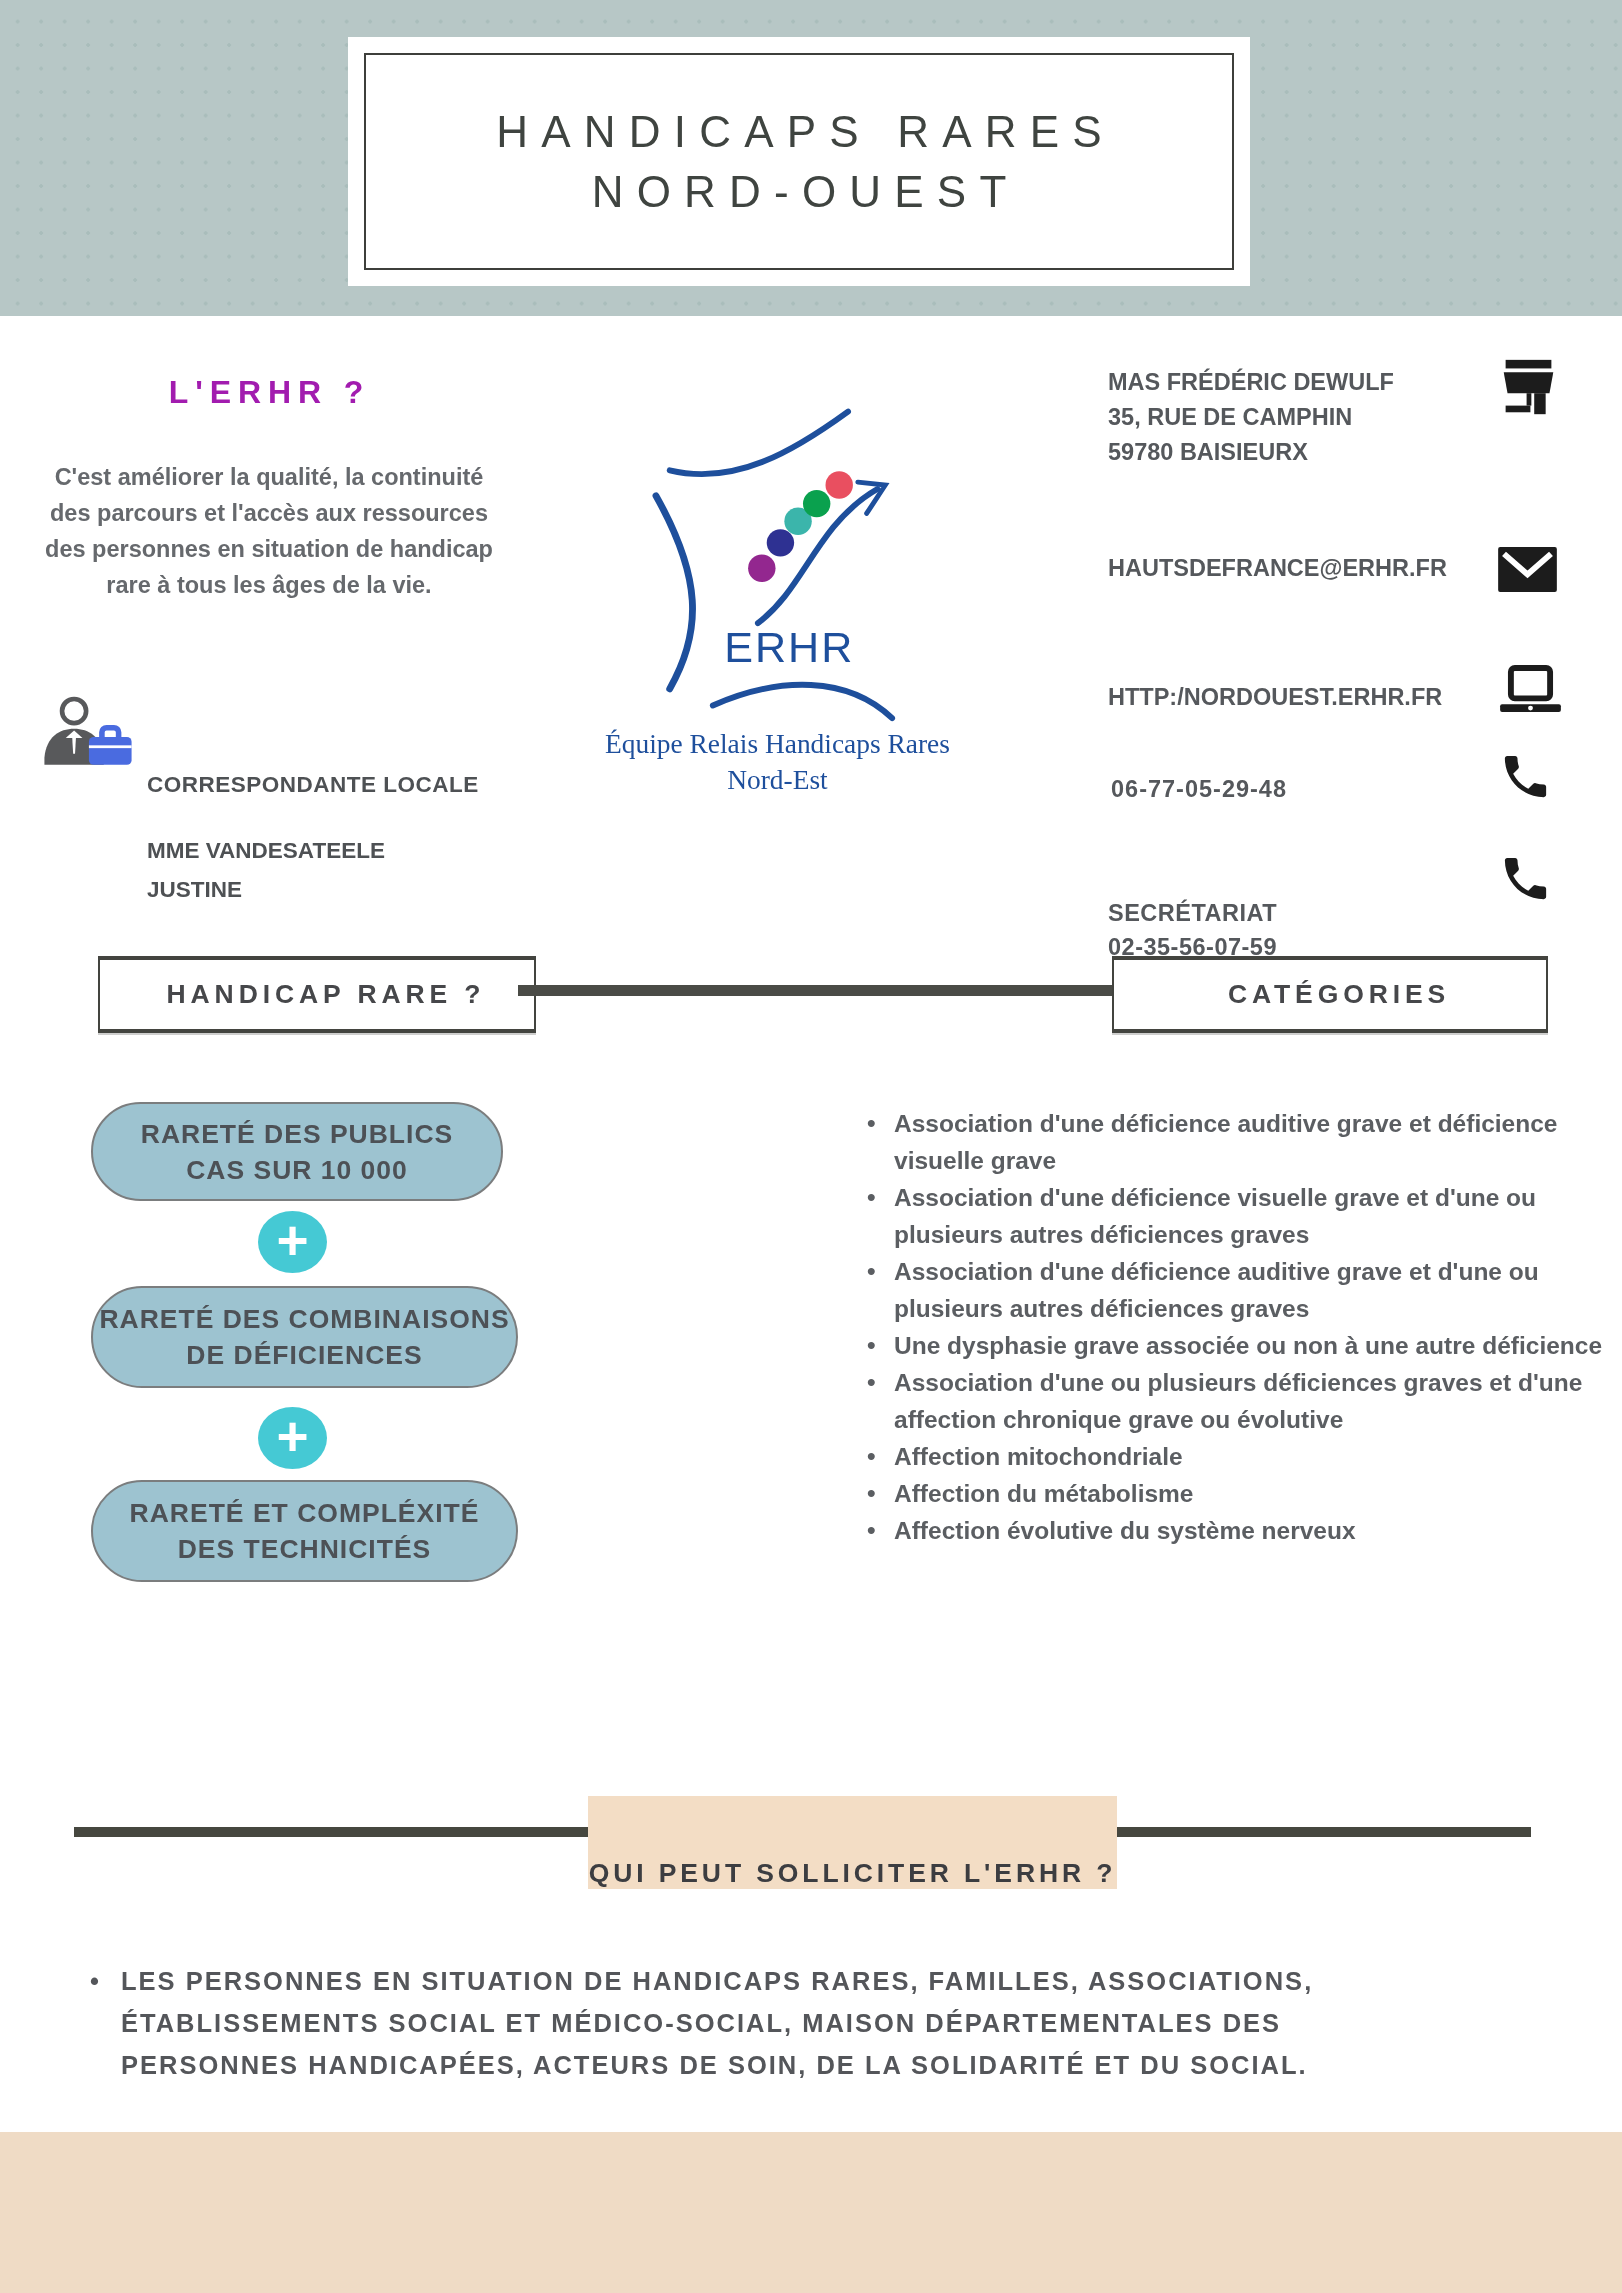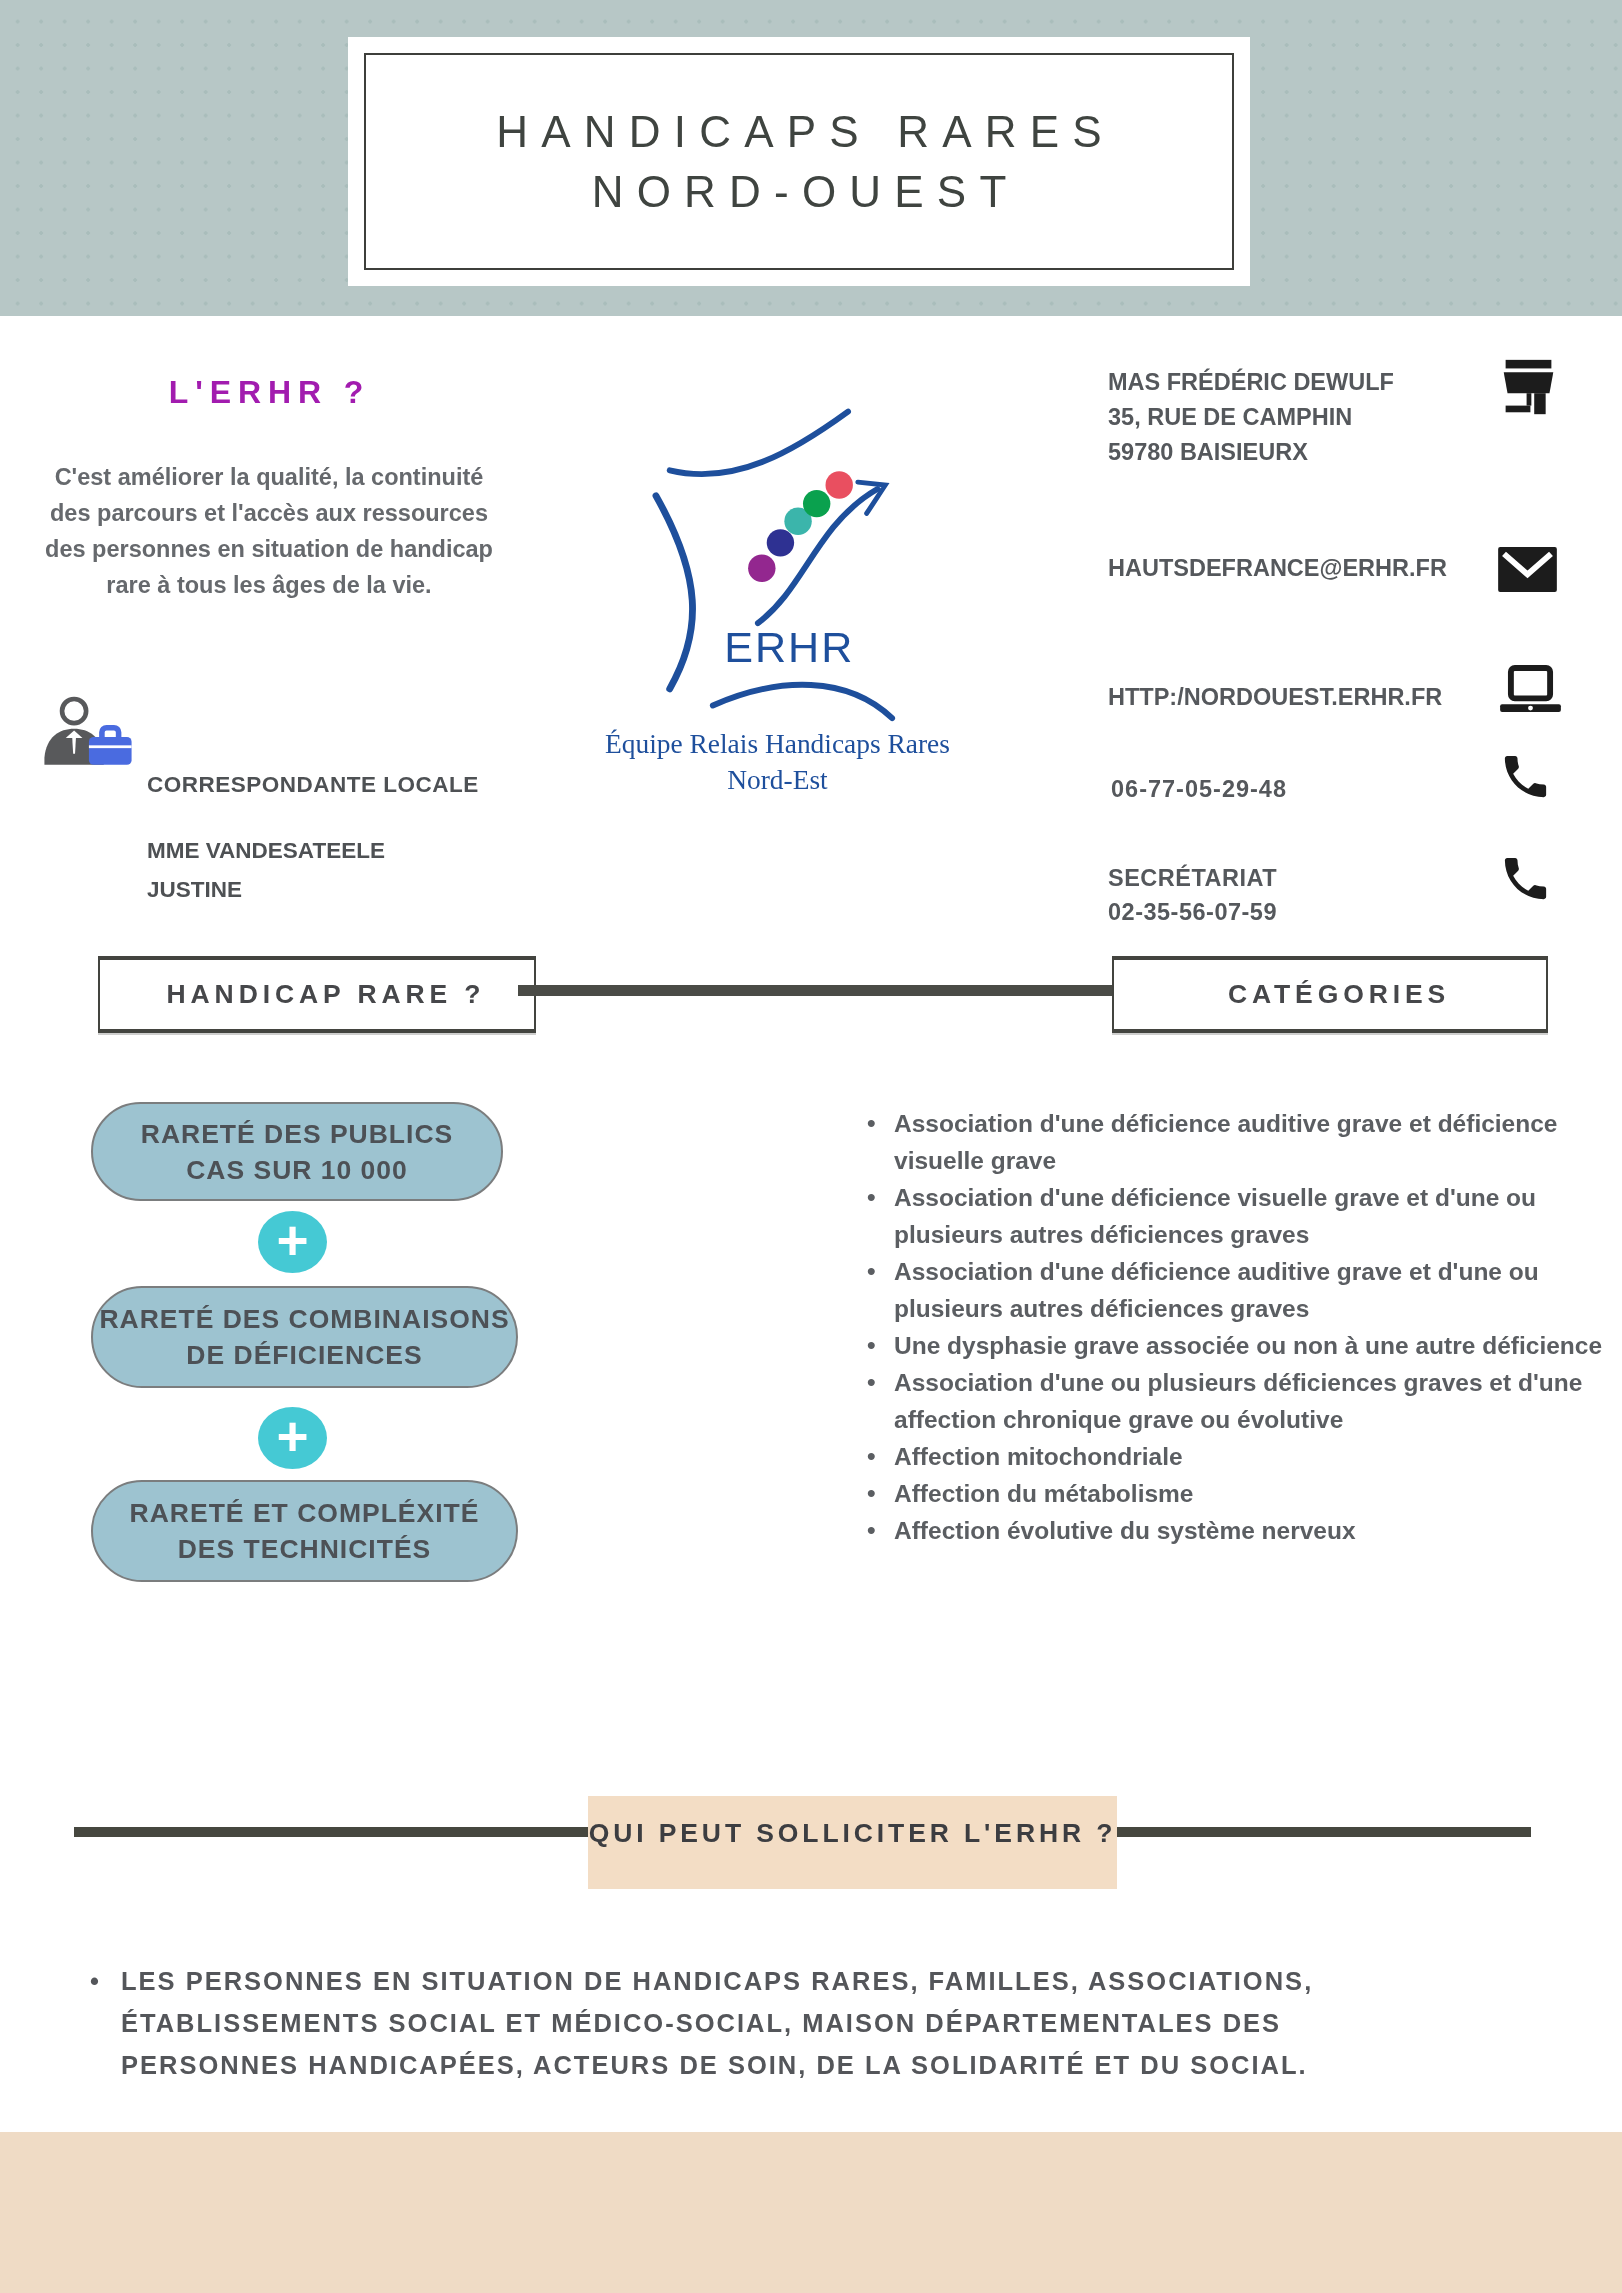--- a/index.html
+++ b/index.html
@@ -33,21 +33,21 @@
 
   
   .logo{position:absolute;left:554px;top:390px;}
 
   
   .contact{position:absolute;font-weight:bold;color:#55585c;}
   #addr{left:1108px;top:365px;font-size:23.5px;line-height:35px;}
   #email{left:1108px;top:555px;font-size:23.5px;}
   #url{left:1108px;top:684px;font-size:23.5px;}
   #tel1{left:1111px;top:776px;font-size:23.5px;letter-spacing:1px;}
-  #sec{left:1108px;top:861px;font-size:23.5px;line-height:34px;letter-spacing:0.5px;}
+  #sec{left:1108px;top:896px;font-size:23.5px;line-height:34px;letter-spacing:0.5px;}
   .c-icon{position:absolute;left:1498px;}
   #icon-store{top:359px;}
   #icon-mail{top:547px;}
   #icon-laptop{top:665px;}
   #icon-phone1{top:749px;}
   #icon-phone2{top:851px;}
 
   
   .sec-box{position:absolute;background:#ffffff;border:2.9px solid #43443f;border-top-width:4.9px;
         border-bottom-width:4.9px;display:flex;align-items:center;justify-content:center;
@@ -74,21 +74,21 @@
   
   .cat-list{position:absolute;left:863px;top:1105px;width:745px;margin:0;padding:0;
         list-style:none;font-size:24.5px;font-weight:bold;color:#5b5e62;line-height:37px;}
   .cat-list li{position:relative;padding-left:31px;}
   .cat-list li::before{content:"\2022";position:absolute;left:3.9px;top:0;}
 
   
   #qui-line{position:absolute;left:74px;top:1827px;width:1457px;height:9.8px;background:#46473f;}
   #qui-box{position:absolute;left:588px;top:1796px;width:529px;height:93px;background:#f3ddc5;}
   #qui-title{padding-top:21.6px;text-align:center;font-size:26.5px;font-weight:bold;
-        letter-spacing:3.9px;color:#3c3d41;white-space:nowrap;}
+        letter-spacing:3.9px;color:#3c3d41;white-space:nowrap;margin-top:40px;}
 
   
   #bottom-text{position:absolute;left:90px;top:1960px;width:1343px;padding-left:31px;
         font-size:25.5px;font-weight:bold;letter-spacing:2px;line-height:42px;color:#54565a;
         box-sizing:border-box;}
   #bottom-text::before{content:"\2022";position:absolute;left:0;top:0;}
 
   
   .bottom-band{position:absolute;left:0;top:2132px;width:1622px;height:162px;background:#efdbc5;}
 </style>

